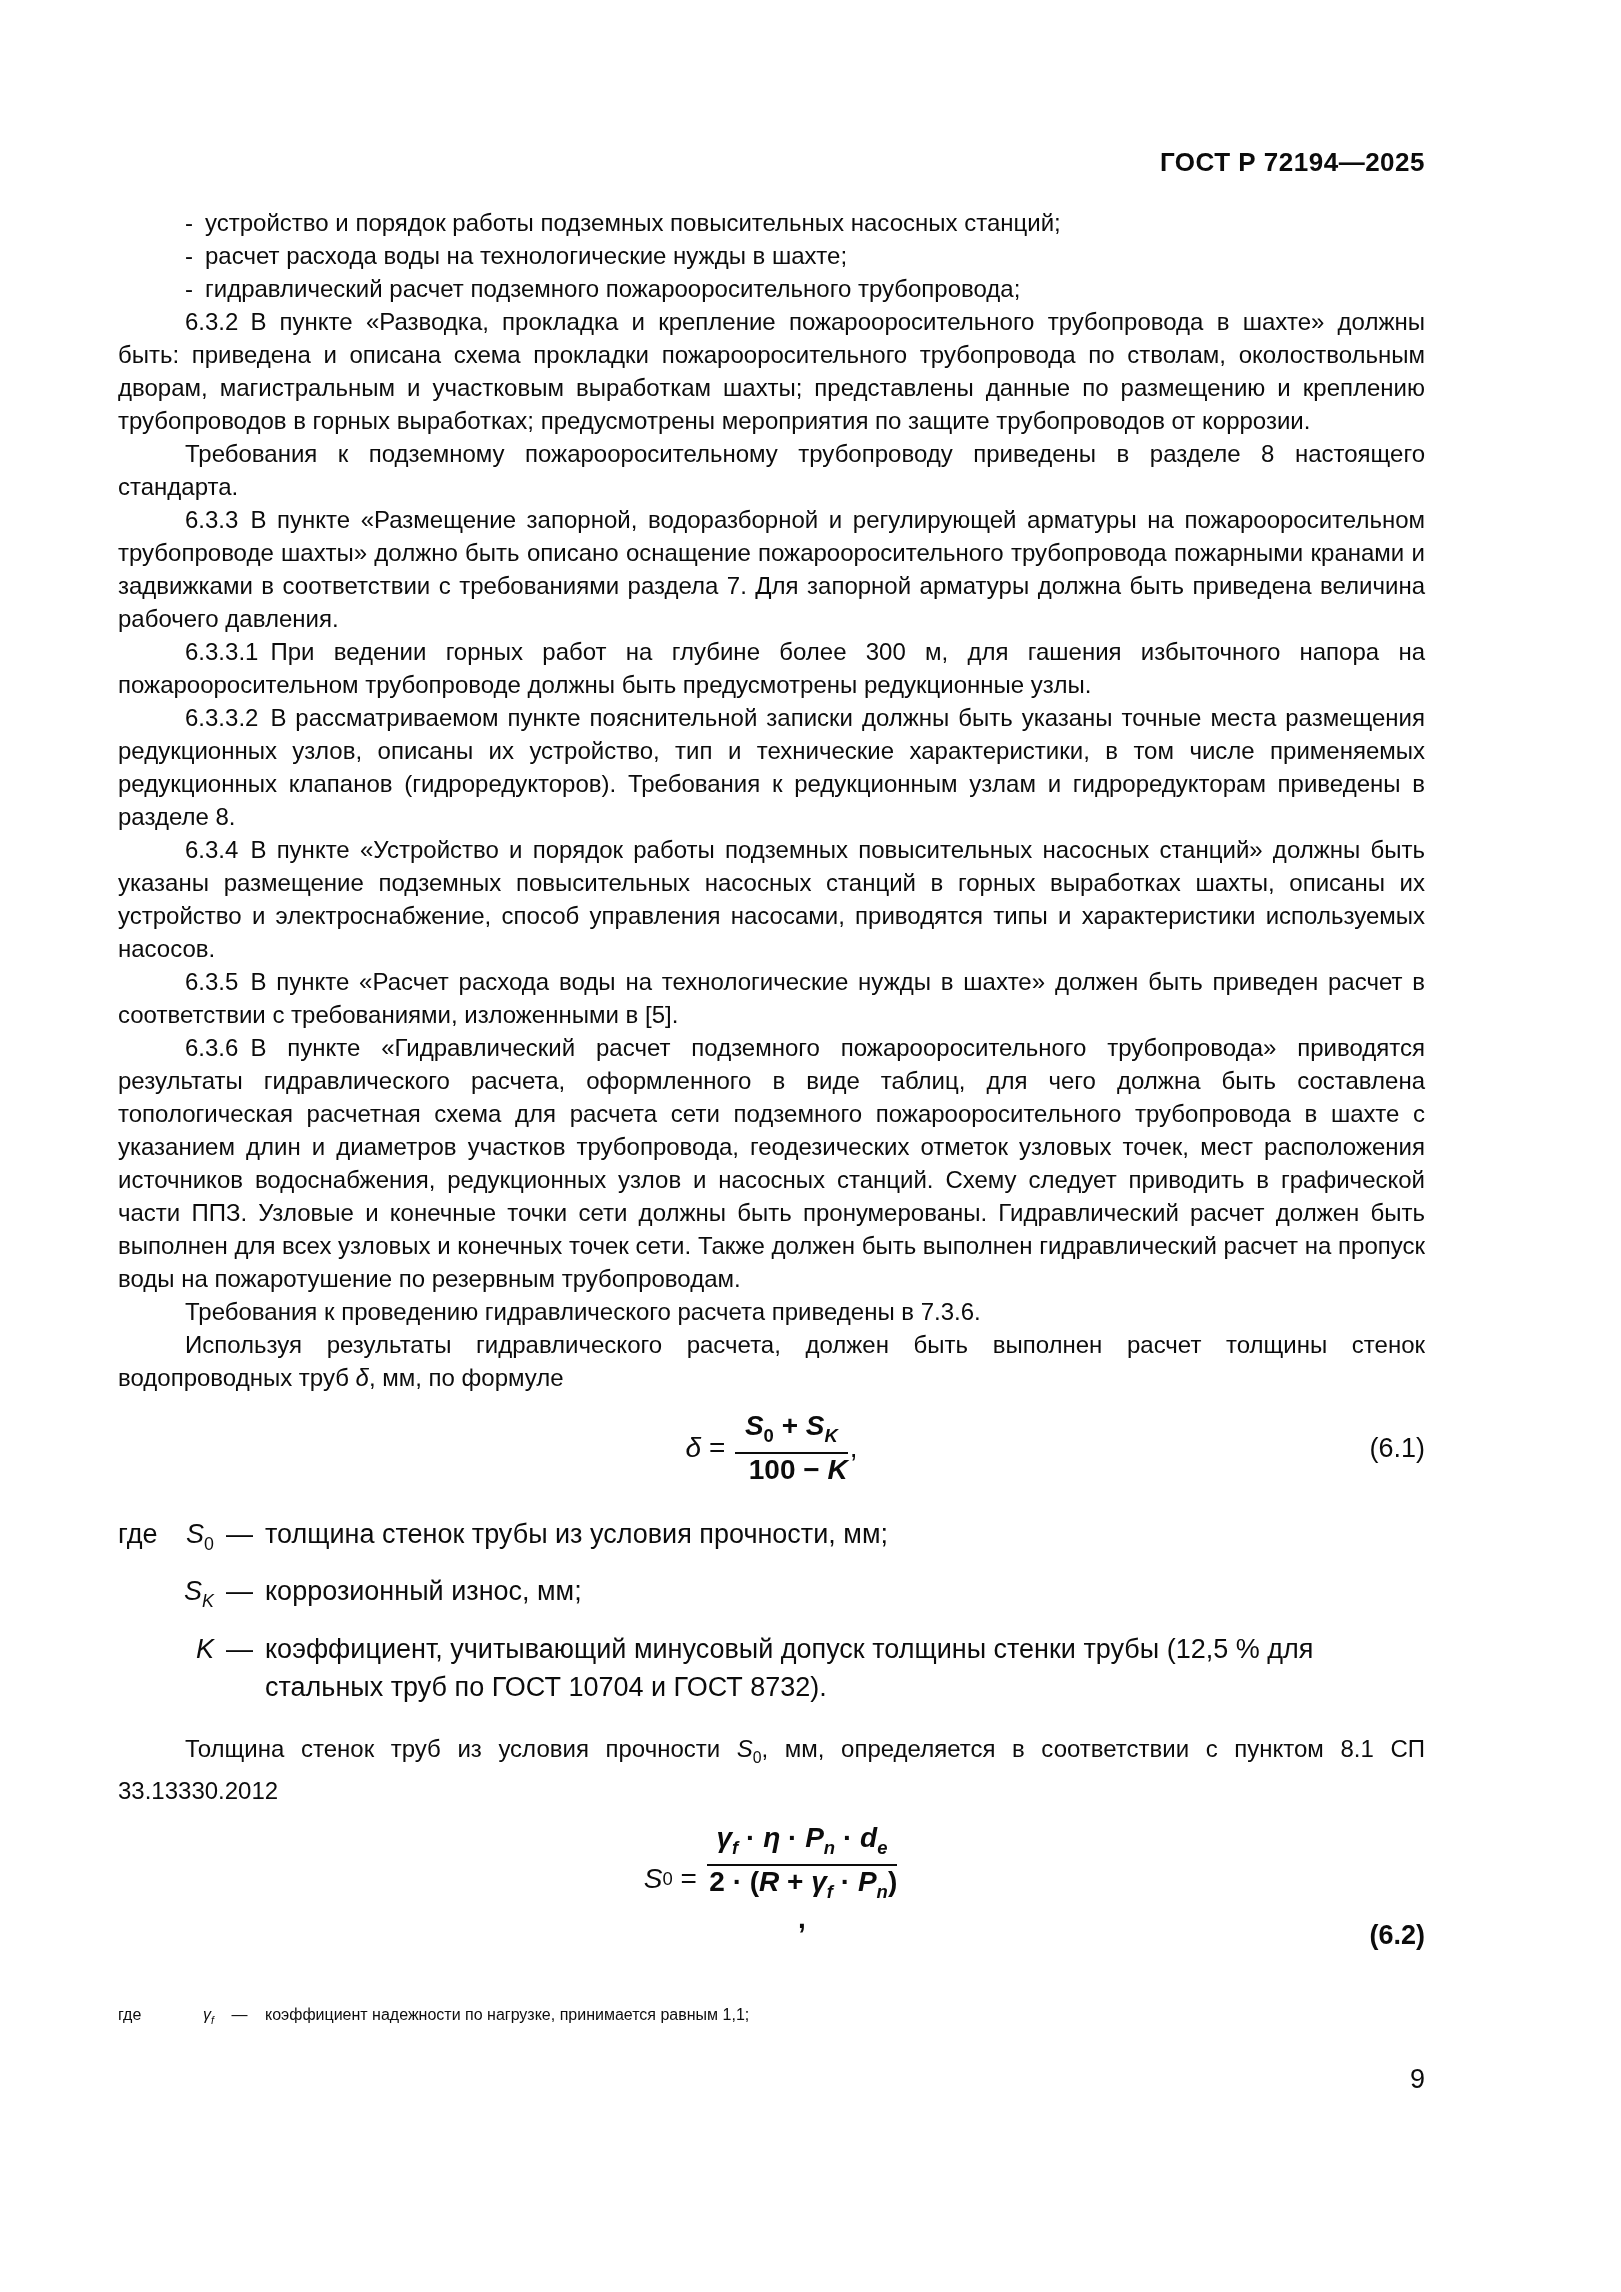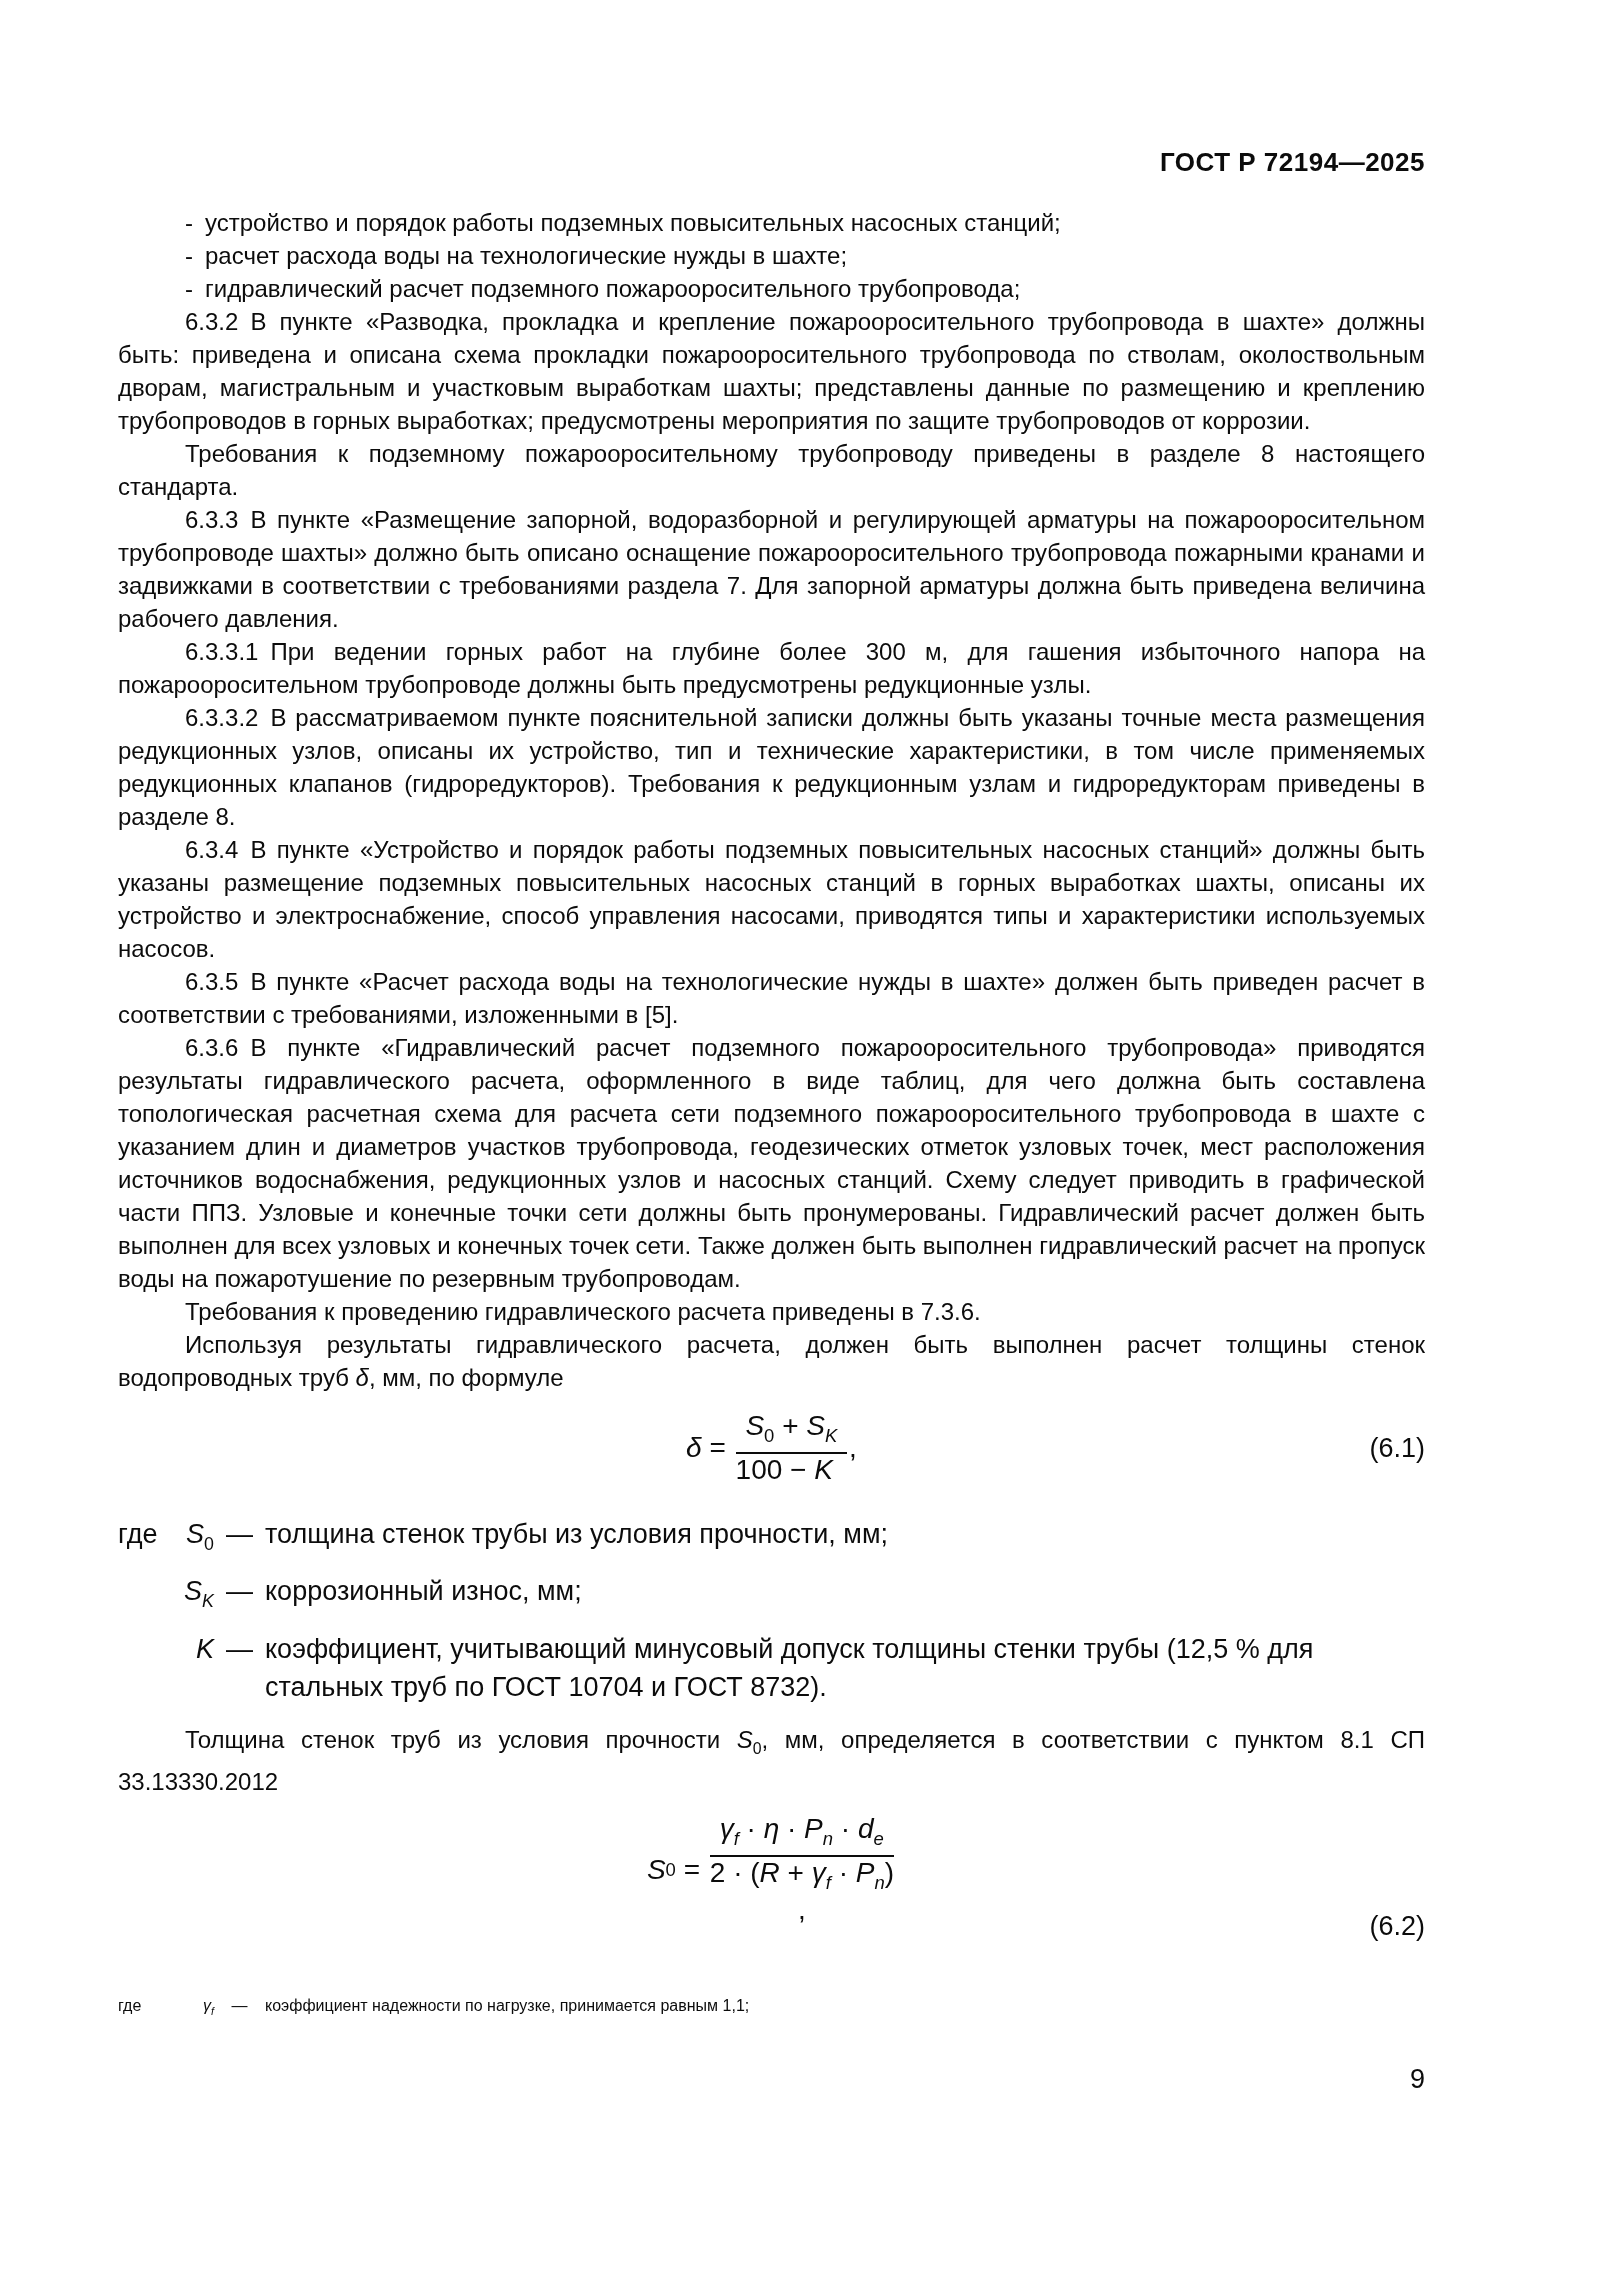--- a/index.html
+++ b/index.html
@@ -26,39 +26,39 @@
   .formula-block {
     position:relative;
     display:flex; justify-content:center; align-items:center;
     margin:15.7px 0 25.5px 0;
     font-size:28px;
   }
   .formula-block.low-label { padding-bottom:33px; margin-bottom:9.8px; }
   .it { font-style:italic; }
   .sub { font-size:0.66em; vertical-align:-0.38em; }
   .op { padding:0 7.8px; }
-  .fraction { display:inline-flex; flex-direction:column; align-items:flex-start; margin:0 2px; }
+  .fraction { display:inline-flex; flex-direction:column; align-items:flex-end; margin:0 2px;font-weight:bold; }
   .fr-num { padding:0 9.8px 4.9px 9.8px; border-bottom:2.5px solid #0c0c0c; white-space:nowrap; }
   .fr-den { padding-top:0; white-space:nowrap; }
   .f-comma { align-self:center; }
   .f-label {
     position:absolute; right:0; top:50%; transform:translateY(-50%);
     font-size:27px; font-style:normal;margin-left:8px;
   }
   .formula-block.low-label .f-label { top:auto; bottom:17.6px; transform:none; }
   
   .defs { margin-top:29px; font-size:27px; }
   .def-row {
     display:grid; grid-template-columns:49px 47px 51px 1fr;
     line-height:38px; margin-bottom:9.8px;
   }
   .def-term { text-align:right; white-space:nowrap; }
   .def-dash { text-align:center; }
   .def-text { text-align:left; }
-  .para-strength { margin-top:17px; }
+  .para-strength { margin-top:26px; }
   .def-final { margin-top:27.4px; }
   .page-number {
     position:absolute; top:2064px; right:196px;
     font-size:27px;
   }
 </style>
 </head>
 <body>
 
 <div class="doc-header">ГОСТ Р 72194—2025</div>

